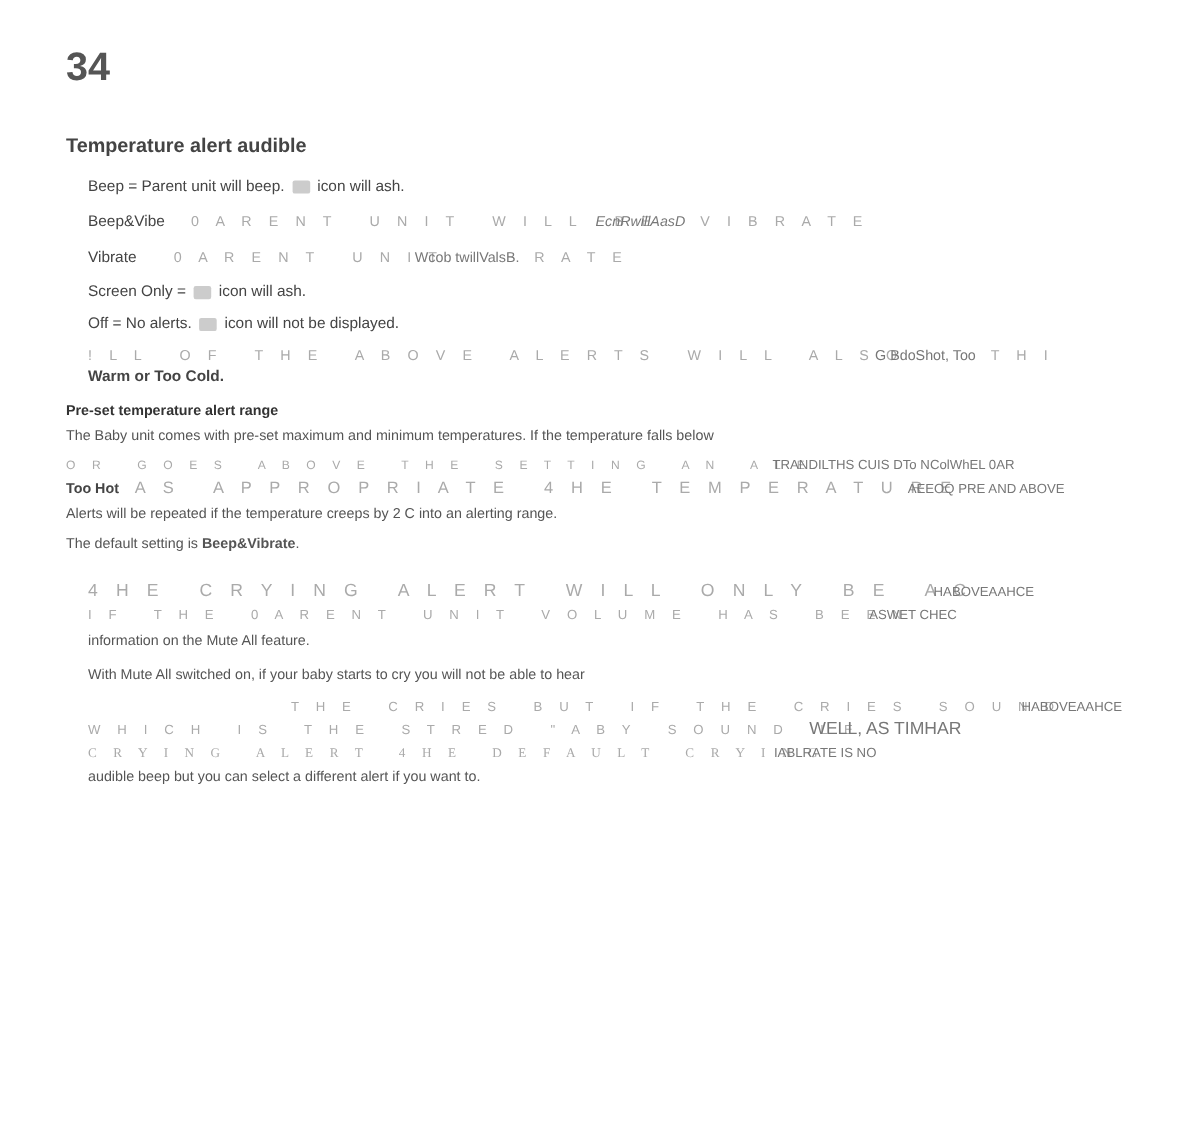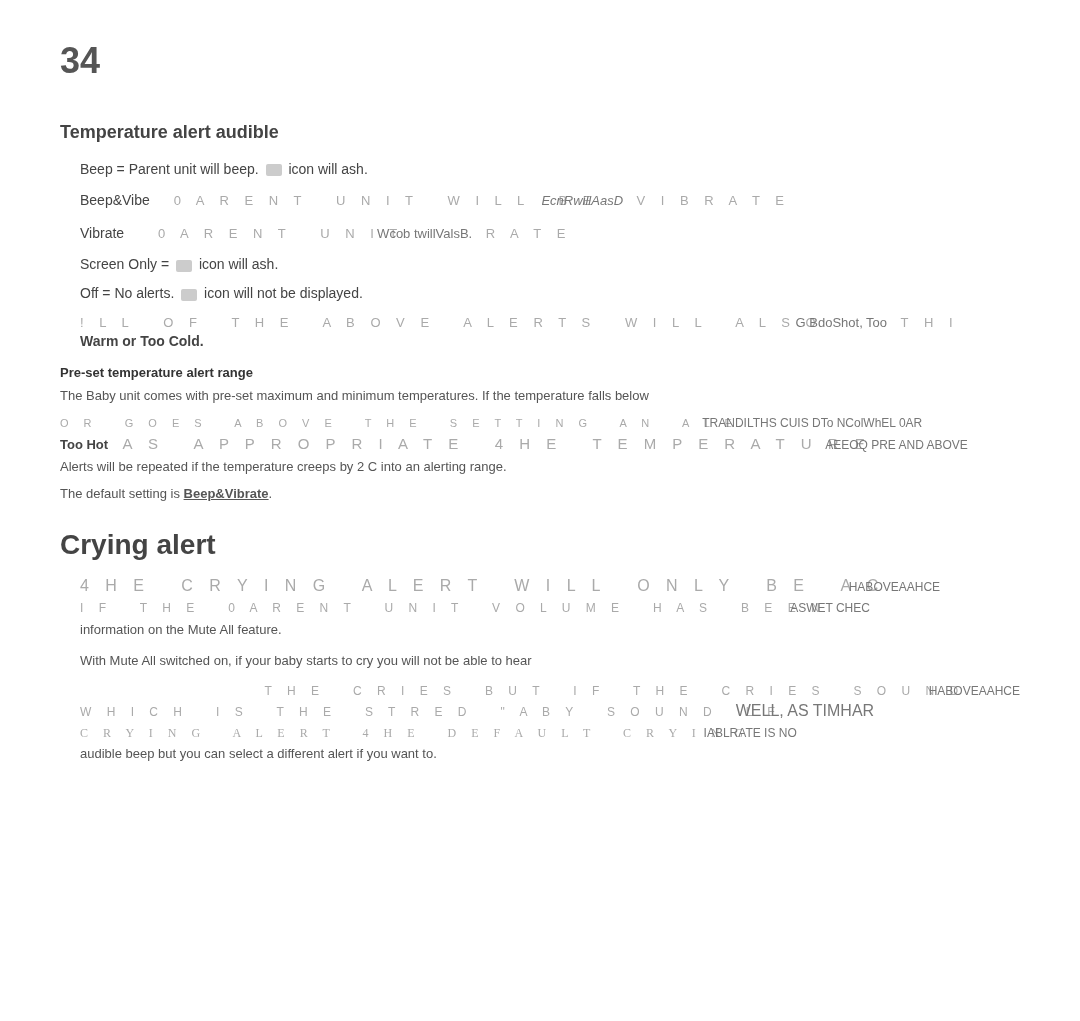--- a/index.html
+++ b/index.html
@@ -206,27 +206,26 @@
     </div>
 
     <div style="overflow:hidden; white-space:nowrap; margin-bottom:4px;">
       <span style="font-weight:bold;font-size:13px;color:#444;text-align:center;">Too Hot</span>
       <span class="spaced-text" style="font-size:15px;margin-left:10px;">A S &nbsp; A P P R O P R I A T E &nbsp; 4 H E &nbsp; T E M P E R A T U R E</span>
       <span style="color:#777;font-size:12px;margin-left:-50px;">AEEOQ PRE AND ABOVE</span>
     </div>
 
     <div class="preset-body">Alerts will be repeated if the temperature creeps by 2 C into an alerting range.</div>
     <div class="preset-body">
-      <span>The default setting is </span><span style="font-weight:bold;text-decoration:underline;">Beep&amp;Vibrate</span><span>.</span>
+      <span>The default setting is </span><span style="font-weight:bold;">Beep&amp;Vibrate</span><span>.</span>
     </div>
   </div>
 </div>
 
 <div class="crying-section">
-  <div class="crying-title">Crying alert</div>
 
   <div style="margin-left:20px;">
 
     <div style="overflow:hidden;white-space:nowrap;margin-bottom:3px;">
       <span class="spaced-text" style="font-size:16px;">4 H E &nbsp; C R Y I N G &nbsp; A L E R T &nbsp; W I L L &nbsp; O N L Y &nbsp; B E &nbsp; A C</span>
       <span style="color:#777;font-size:12px;margin-left:-40px;">HABOVEAAHCE</span>
     </div>
 
     <div style="overflow:hidden;white-space:nowrap;margin-bottom:4px;">
       <span class="spaced-text" style="font-size:12px;">I F &nbsp; T H E &nbsp; 0 A R E N T &nbsp; U N I T &nbsp; V O L U M E &nbsp; H A S &nbsp; B E E N</span>

